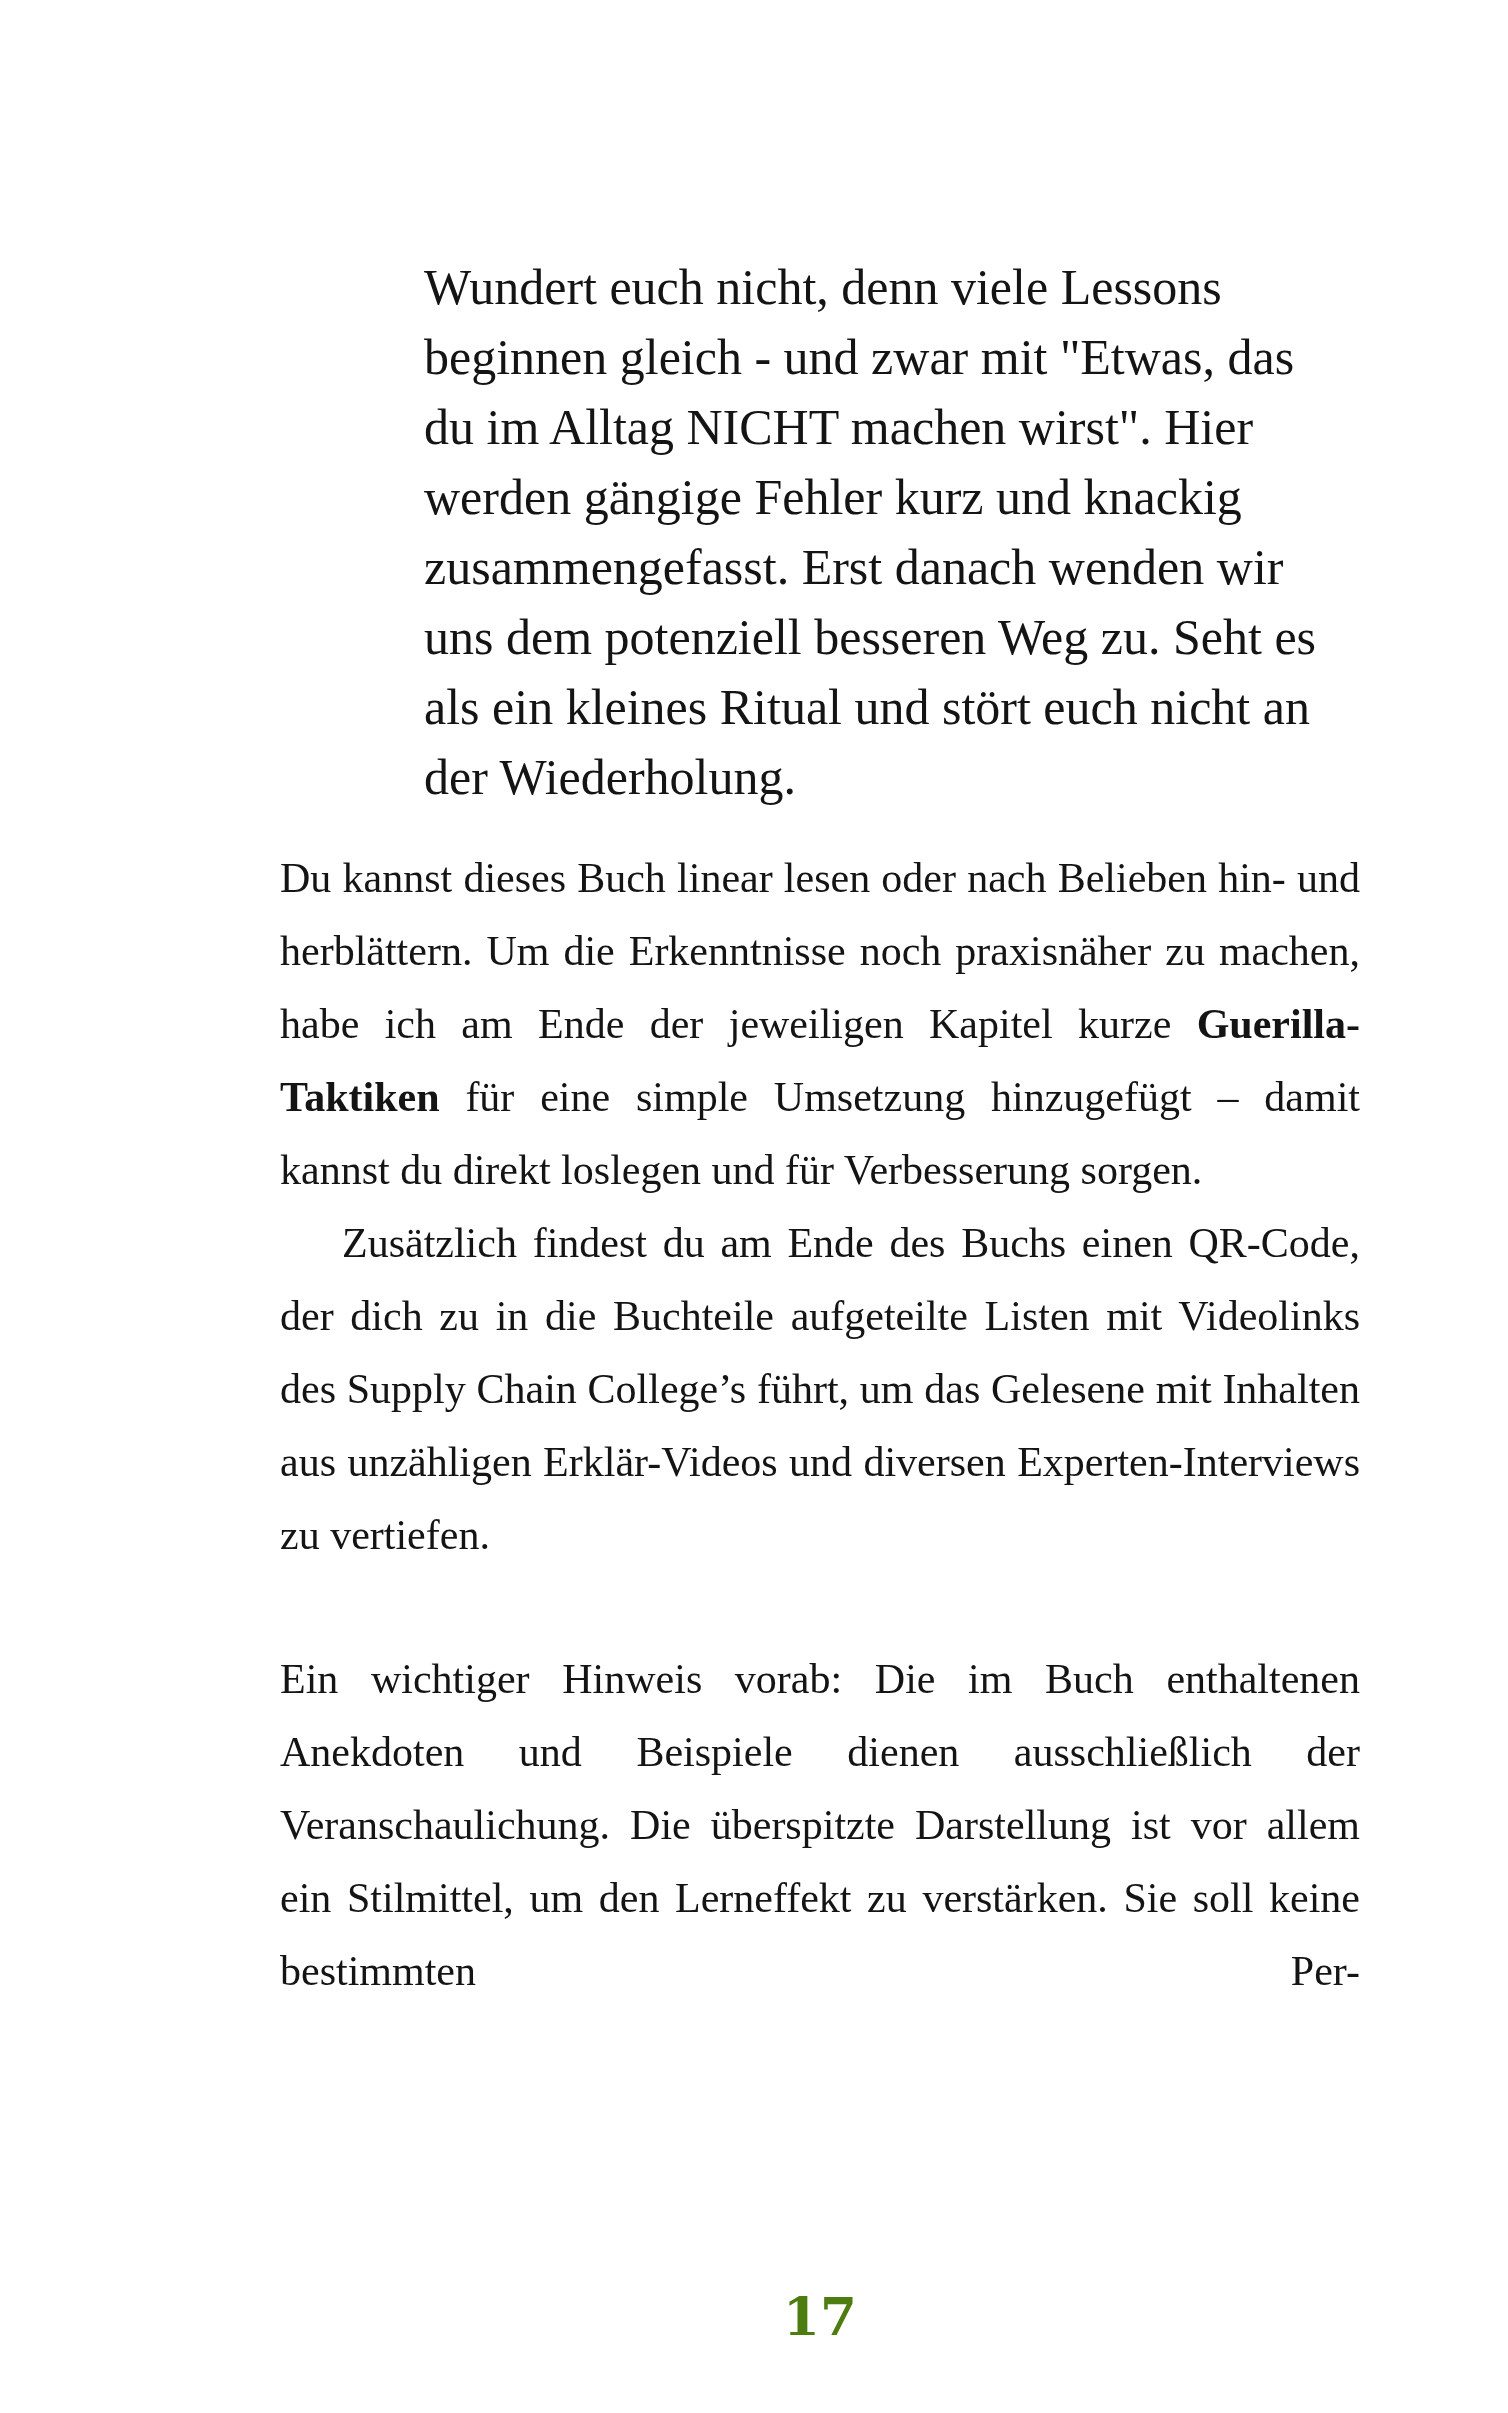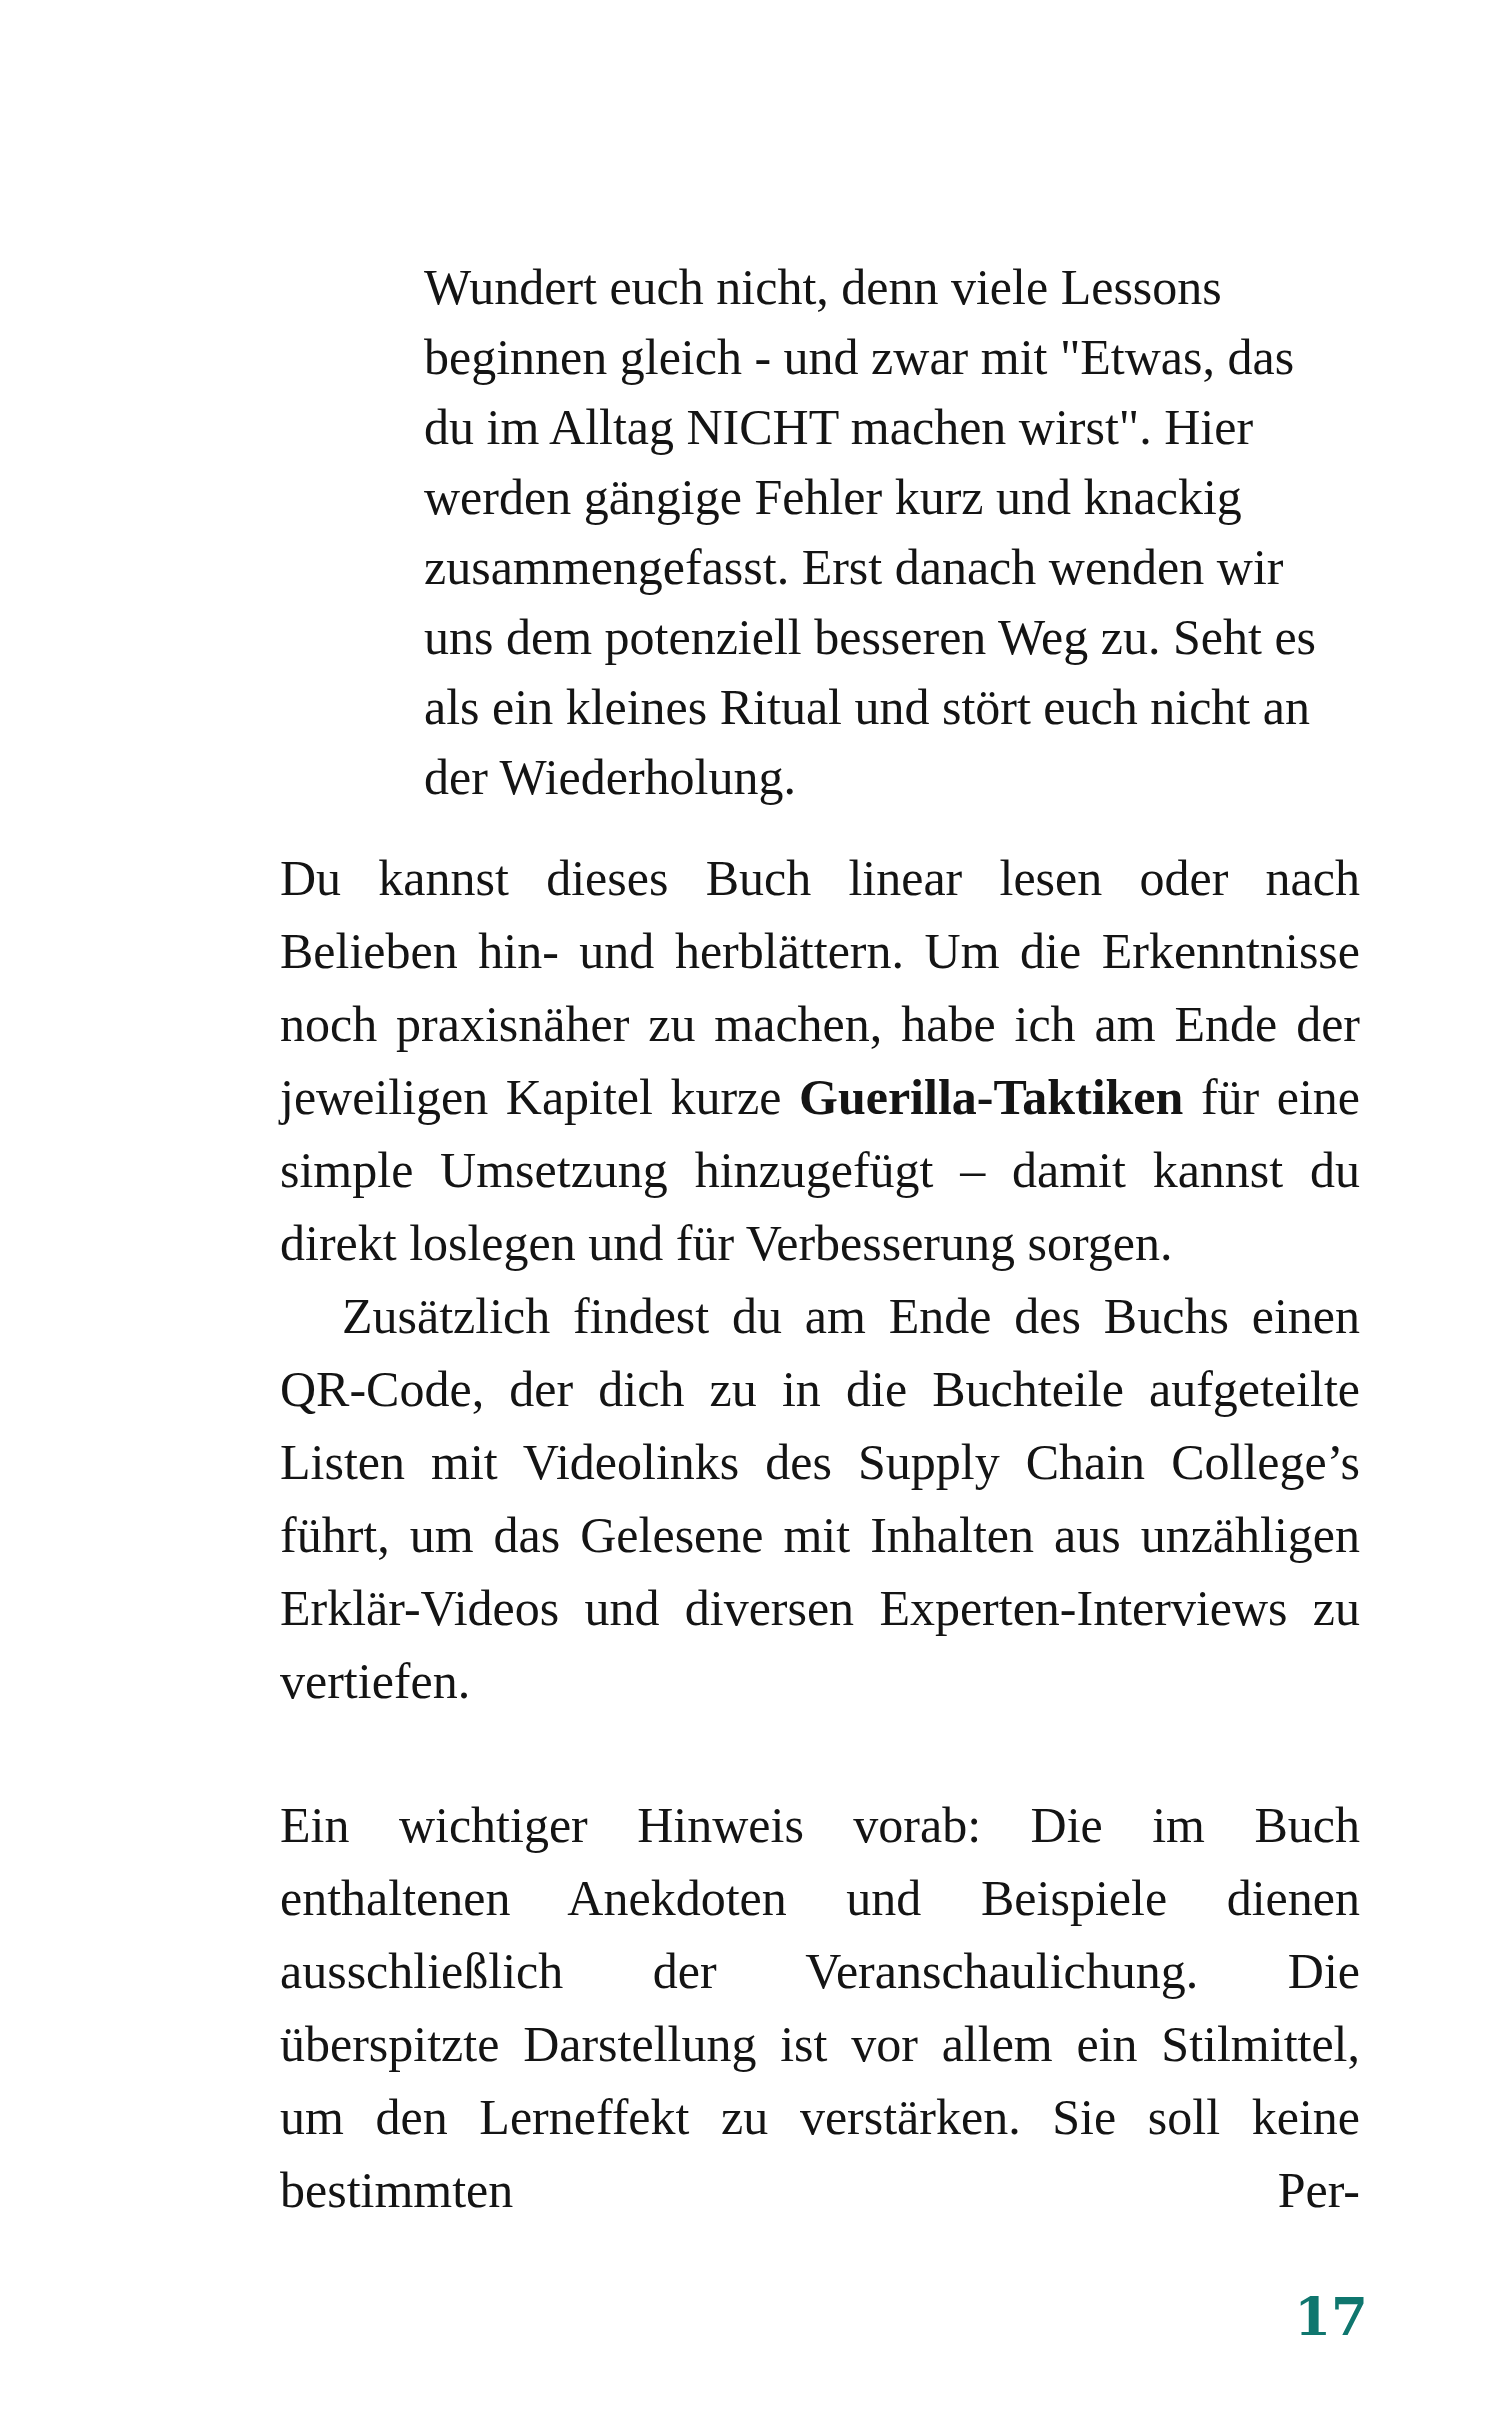--- a/index.html
+++ b/index.html
@@ -29,21 +29,21 @@
     text-align: left;
   }
   .carryover {
     margin: 0;
     font-style: normal;
   }
   .quote {
     margin: 16px;
   }
   .para {
-    font-size: 50px;
+    font-size: 42px;
     line-height: 73px;
     text-align: justify;
     margin: 0;
   }
   .para-1 {
     margin-top: 30px;
   }
   .para-2 {
     text-indent: 62px;
   }
@@ -51,28 +51,28 @@
     margin-top: 71px;
     text-align-last: justify;
   }
   .seg-bold {
     font-weight: bold;
   }
   .seg-italic {
   }
   .page-number {
     position: absolute;
-    left: 288px;
+    left: 280px;
     top: 2285px;
     width: 1080px;
-    text-align: right;
+    text-align: center;
     font-family: "DejaVu Serif", serif;
     font-weight: bold;
     font-size: 53px;
-    color: #0f766e;
+    color: #4d7c0f;
   }
 </style>
 </head>
 <body>
 
 <div class="page">
 
   <div class="content">
 
     <div class="quote-block">

